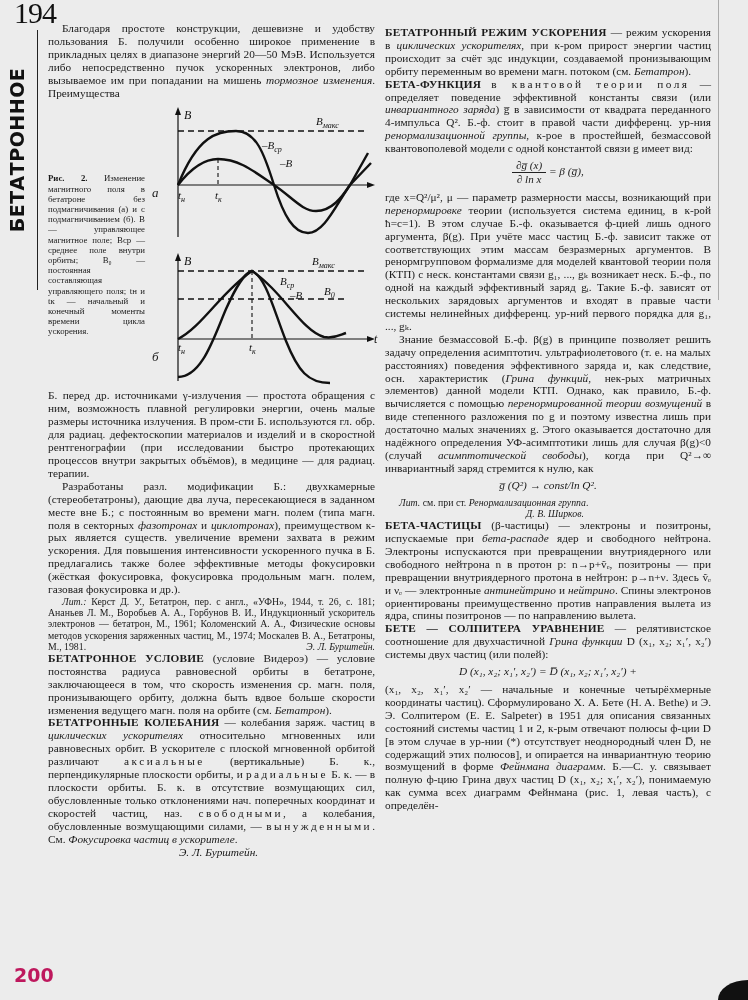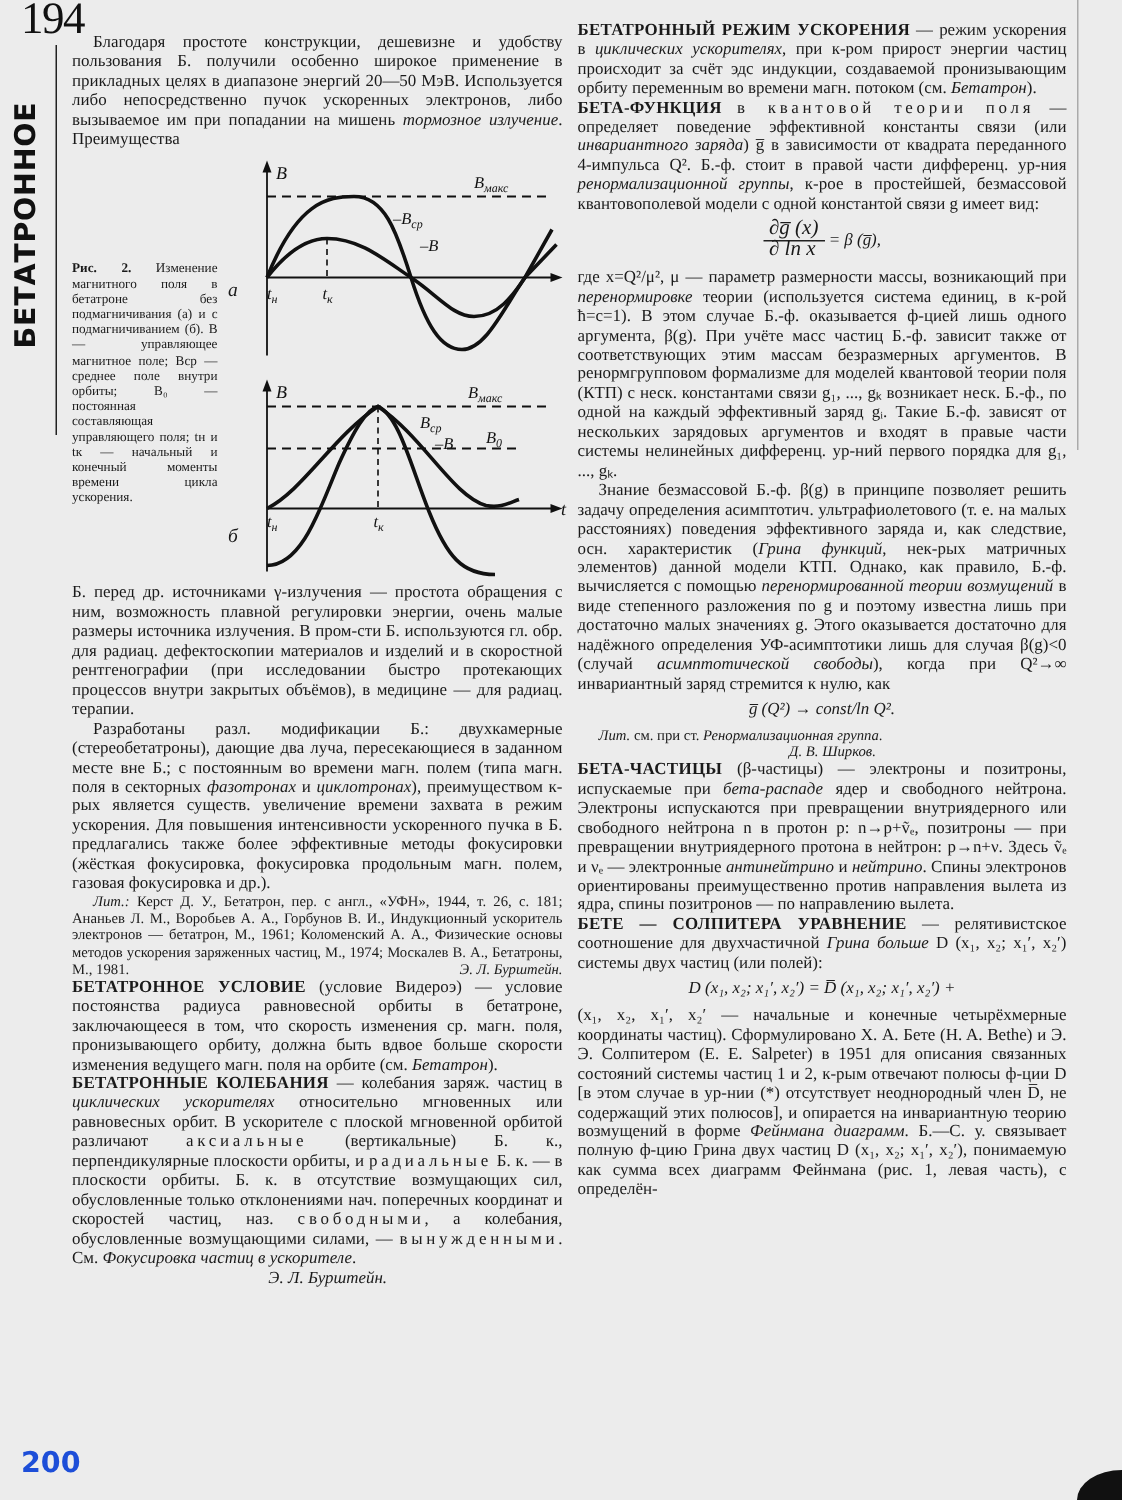--- a/index.html
+++ b/index.html
@@ -21,37 +21,37 @@
     transform: rotate(-90deg); white-space: nowrap;
     font-family: "DejaVu Sans", sans-serif; font-weight: bold; font-size: 19px;
     letter-spacing: 0.5px; color: #111;
   }
   .side-rule {
     position: absolute; left: 37px; top: 30px; width: 1px; height: 260px;
     background: #222;
   }
   .page-num-bottom {
     position: absolute; left: 14px; top: 964px;
-    font-family: "DejaVu Sans", sans-serif; font-weight: bold; font-size: 19px; color: #1d4ed8;
+    font-family: "DejaVu Sans", sans-serif; font-weight: bold; font-size: 19px; color: #be185d;
   }
   .col {
     position: absolute; top: 0;
     font-size: 11.3px; line-height: 12.9px; text-align: justify;
   }
   .col-left { left: 48px; width: 327px; }
-  .col-right { left: 385px; width: 326px; top: 14px; font-family: Liberation Serif, serif; }
+  .col-right { left: 385px; width: 326px; top: 26px; }
   p { margin: 0; text-indent: 14px; }
   p.noind { text-indent: 0; }
   .term { font-weight: bold; letter-spacing: 0.2px; }
   i, .it { font-style: italic; }
   .sp { letter-spacing: 2.5px; }
   .small { font-size: 9.8px; line-height: 11.2px; }
   .sign { text-align: center; font-style: italic; }
   .formula { text-align: center; margin: 4px 0 5px; text-indent: 0; font-style: italic; }
-  .frac { display: inline-block; vertical-align: middle; text-align: left; font-size: 14px; }
+  .frac { display: inline-block; vertical-align: middle; text-align: center; font-size: 11px; }
   .frac .num { display: block; border-bottom: 1px solid #222; padding: 0 4px; }
   .frac .den { display: block; padding: 0 4px; }
   .figure-area {
     position: relative; width: 327px; height: 280px; margin: 6px 0 4px;
   }
   .caption {
     position: absolute; left: 0; top: 68px; width: 97px;
     font-size: 8.8px; line-height: 10.2px; text-align: justify;
   }
   .caption .lbl { font-weight: bold; }
@@ -72,21 +72,21 @@
 <body>
 
 <div class="page-num-top">194</div>
 <div class="running-head">
     <span>БЕТАТРОННОЕ</span>
   </div>
 <div class="side-rule"></div>
 <div class="page-num-bottom">200</div>
 
 <div class="col col-left" style="top:22px;">
-  <p><span>Благодаря простоте конструкции, дешевизне и удобству пользования Б. получили особенно широкое применение в прикладных целях в диапазоне энергий 20—50 МэВ. Используется либо непосредственно пучок ускоренных электронов, либо вызываемое им при попадании на мишень </span><i>тормозное излучение</i><span>. Преимущества</span></p>
+  <p><span>Благодаря простоте конструкции, дешевизне и удобству пользования Б. получили особенно широкое применение в прикладных целях в диапазоне энергий 20—50 МэВ. Используется либо непосредственно пучок ускоренных электронов, либо вызываемое им при попадании на мишень </span><i>тормозное изменения</i><span>. Преимущества</span></p>
 
   <div class="figure-area">
     <div class="caption">
       <span class="lbl">Рис. 2.</span>
       <span>Изменение магнитного поля в бетатроне без подмагничивания (а) и с подмагничиванием (б). B — управляющее магнитное поле; Bср — среднее поле внутри орбиты; B₀ — постоянная составляющая управляющего поля; tн и tк — начальный и конечный моменты времени цикла ускорения.</span>
     </div>
 
     <div class="plot plot-a">
       <svg width="220" height="140" viewBox="0 0 220 140">
         <line x1="22" y1="132" x2="22" y2="6" stroke="#111" stroke-width="1.2"></line>
@@ -147,19 +147,19 @@
   <p class="noind"><span class="term">БЕТА-ФУНКЦИЯ</span> <span class="sp">в квантовой теории поля</span><span> — определяет поведение эффективной константы связи (или </span><i>инвариантного заряда</i><span>) g̅ в зависимости от квадрата переданного 4-импульса Q². Б.-ф. стоит в правой части дифференц. ур-ния </span><i>ренормализационной группы</i><span>, к-рое в простейшей, безмассовой квантовополевой модели с одной константой связи g имеет вид:</span></p>
   <p class="formula"><span class="frac"><span class="num">∂g̅ (x)</span><span class="den">∂ ln x</span></span><span> = β (g̅),</span></p>
   <p class="noind"><span>где x=Q²/μ², μ — параметр размерности массы, возникающий при </span><i>перенормировке</i><span> теории (используется система единиц, в к-рой ħ=c=1). В этом случае Б.-ф. оказывается ф-цией лишь одного аргумента, β(g). При учёте масс частиц Б.-ф. зависит также от соответствующих этим массам безразмерных аргументов. В ренормгрупповом формализме для моделей квантовой теории поля (КТП) с неск. константами связи g₁, ..., gₖ возникает неск. Б.-ф., по одной на каждый эффективный заряд gᵢ. Такие Б.-ф. зависят от нескольких зарядовых аргументов и входят в правые части системы нелинейных дифференц. ур-ний первого порядка для g₁, ..., gₖ.</span></p>
   <p><span>Знание безмассовой Б.-ф. β(g) в принципе позволяет решить задачу определения асимптотич. ультрафиолетового (т. е. на малых расстояниях) поведения эффективного заряда и, как следствие, осн. характеристик (</span><i>Грина функций</i><span>, нек-рых матричных элементов) данной модели КТП. Однако, как правило, Б.-ф. вычисляется с помощью </span><i>перенормированной теории возмущений</i><span> в виде степенного разложения по g и поэтому известна лишь при достаточно малых значениях g. Этого оказывается достаточно для надёжного определения УФ-асимптотики лишь для случая β(g)&lt;0 (случай </span><i>асимптотической свободы</i><span>), когда при Q²→∞ инвариантный заряд стремится к нулю, как</span></p>
   <p class="formula">g̅ (Q²) → const/ln Q².</p>
   <p class="small"><i>Лит.</i><span> см. при ст. </span><i>Ренормализационная группа</i>.</p>
   <p class="sign small">Д. В. Ширков.</p>
 
   <p class="noind"><span class="term">БЕТА-ЧАСТИЦЫ</span><span> (β-частицы) — электроны и позитроны, испускаемые при </span><i>бета-распаде</i><span> ядер и свободного нейтрона. Электроны испускаются при превращении внутриядерного или свободного нейтрона n в протон p: n→p+ṽₑ, позитроны — при превращении внутриядерного протона в нейтрон: p→n+ν. Здесь ṽₑ и νₑ — электронные </span><i>антинейтрино</i><span> и </span><i>нейтрино</i><span>. Спины электронов ориентированы преимущественно против направления вылета из ядра, спины позитронов — по направлению вылета.</span></p>
 
-  <p class="noind"><span class="term">БЕТЕ — СОЛПИТЕРА УРАВНЕНИЕ</span><span> — релятивистское соотношение для двухчастичной </span><i>Грина больше</i><span> D (x₁, x₂; x₁′, x₂′) системы двух частиц (или полей):</span></p>
+  <p class="noind"><span class="term">БЕТЕ — СОЛПИТЕРА УРАВНЕНИЕ</span><span> — релятивистское соотношение для двухчастичной </span><i>Грина функции</i><span> D (x₁, x₂; x₁′, x₂′) системы двух частиц (или полей):</span></p>
   <p class="formula">D (x₁, x₂; x₁′, x₂′) = D̅ (x₁, x₂; x₁′, x₂′) +</p>
   <p class="noind"><span>(x₁, x₂, x₁′, x₂′ — начальные и конечные четырёхмерные координаты частиц). Сформулировано Х. А. Бете (H. A. Bethe) и Э. Э. Солпитером (E. E. Salpeter) в 1951 для описания связанных состояний системы частиц 1 и 2, к-рым отвечают полюсы ф-ции D [в этом случае в ур-нии (*) отсутствует неоднородный член D̅, не содержащий этих полюсов], и опирается на инвариантную теорию возмущений в форме </span><i>Фейнмана диаграмм</i><span>. Б.—С. у. связывает полную ф-цию Грина двух частиц D (x₁, x₂; x₁′, x₂′), понимаемую как сумма всех диаграмм Фейнмана (рис. 1, левая часть), с определён-</span></p>
 </div>
 
 <div class="right-rule"></div>
 <div class="corner-blob"></div>
 
 </body></html>

